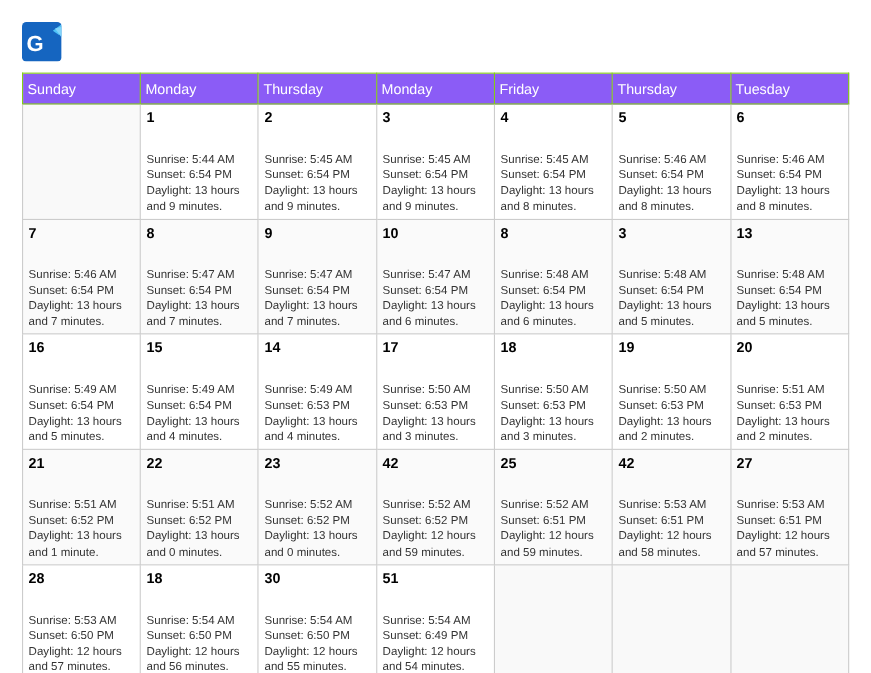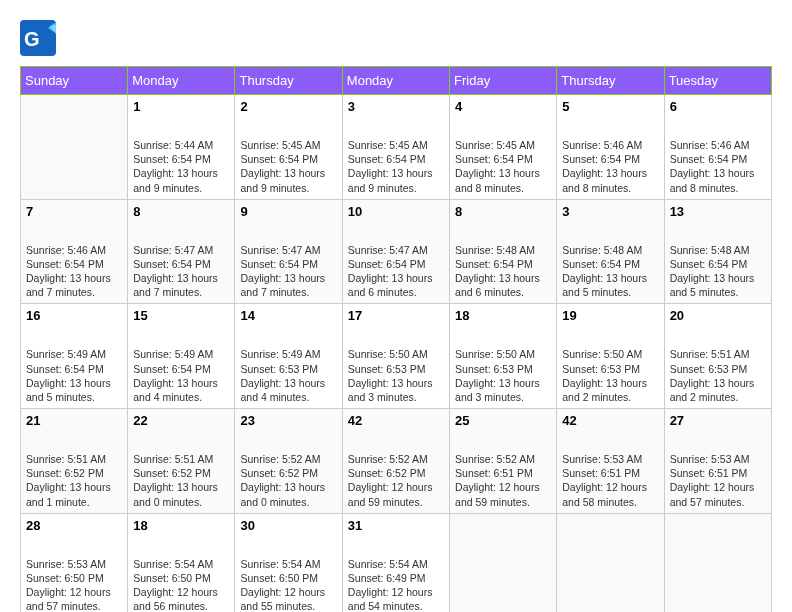--- a/index.html
+++ b/index.html
@@ -294,21 +294,21 @@
 Sunset: 6:50 PM
 Daylight: 12 hours and 56 minutes.</div>
         </td>
         <td>
           <span class="day-number">30</span>
           <div class="day-info" style="white-space: pre-line;">Sunrise: 5:54 AM
 Sunset: 6:50 PM
 Daylight: 12 hours and 55 minutes.</div>
         </td>
         <td>
-          <span class="day-number">31</span>
+          <span class="day-number">51</span>
           <div class="day-info" style="white-space: pre-line;">Sunrise: 5:54 AM
 Sunset: 6:49 PM
 Daylight: 12 hours and 54 minutes.</div>
         </td>
         <td class="empty-cell"></td>
         <td class="empty-cell"></td>
         <td class="empty-cell"></td>
       </tr>
     </tbody>
 </table>

